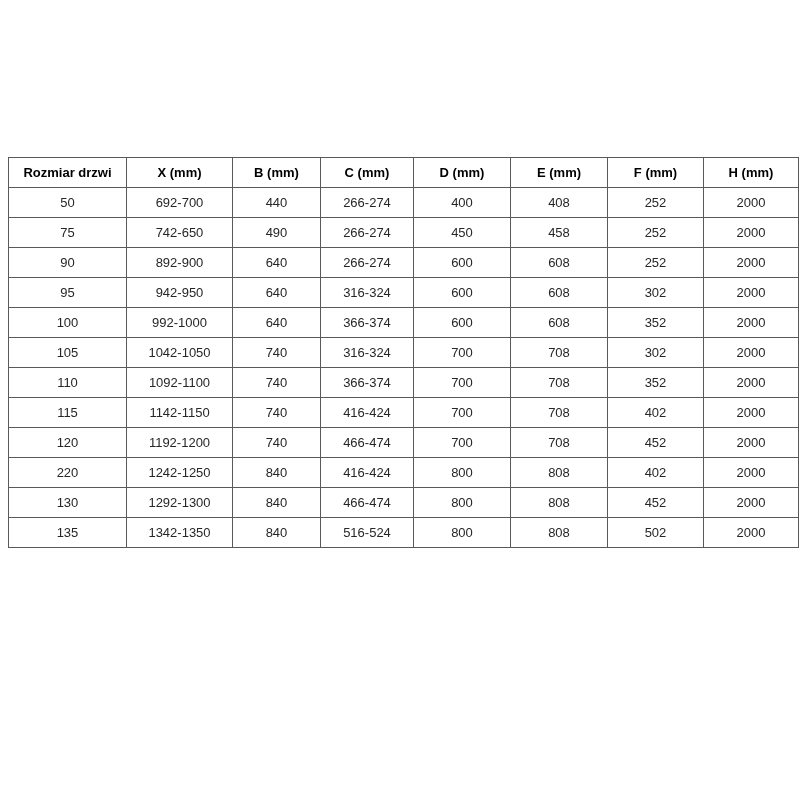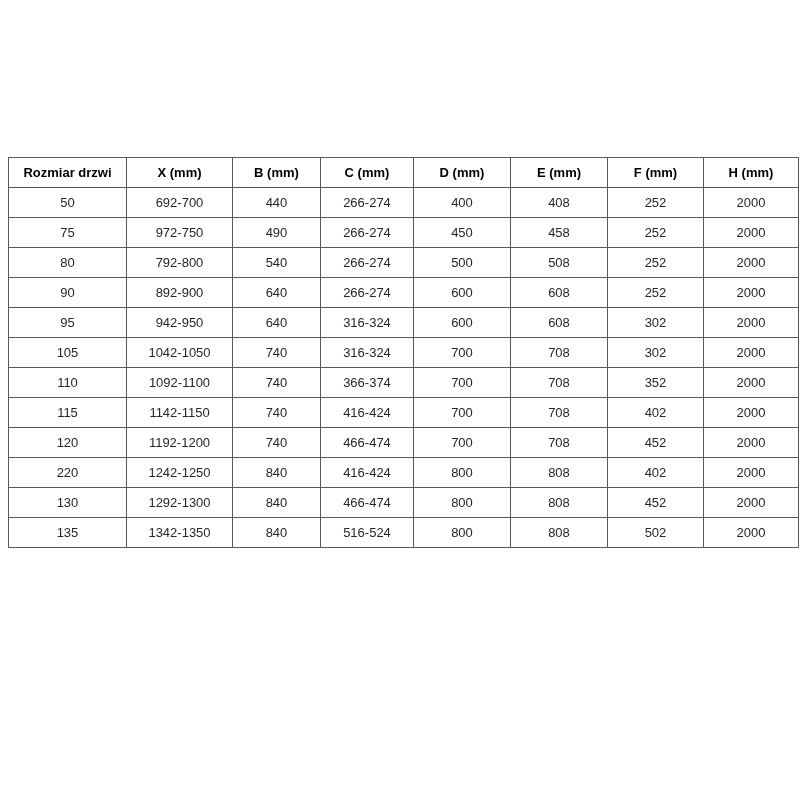--- a/index.html
+++ b/index.html
@@ -82,35 +82,25 @@
             <td>692-700</td>
             <td>440</td>
             <td>266-274</td>
             <td>400</td>
             <td>408</td>
             <td>252</td>
             <td>2000</td>
           </tr>
           <tr>
             <td>75</td>
-            <td>972-750</td>
+            <td>742-650</td>
             <td>490</td>
             <td>266-274</td>
             <td>450</td>
             <td>458</td>
-            <td>252</td>
-            <td>2000</td>
-          </tr>
-          <tr>
-            <td>80</td>
-            <td>792-800</td>
-            <td>540</td>
-            <td>266-274</td>
-            <td>500</td>
-            <td>508</td>
             <td>252</td>
             <td>2000</td>
           </tr>
           <tr>
             <td>90</td>
             <td>892-900</td>
             <td>640</td>
             <td>266-274</td>
             <td>600</td>
             <td>608</td>
@@ -121,20 +111,30 @@
             <td>95</td>
             <td>942-950</td>
             <td>640</td>
             <td>316-324</td>
             <td>600</td>
             <td>608</td>
             <td>302</td>
             <td>2000</td>
           </tr>
           <tr>
+            <td>100</td>
+            <td>992-1000</td>
+            <td>640</td>
+            <td>366-374</td>
+            <td>600</td>
+            <td>608</td>
+            <td>352</td>
+            <td>2000</td>
+          </tr>
+          <tr>
             <td>105</td>
             <td>1042-1050</td>
             <td>740</td>
             <td>316-324</td>
             <td>700</td>
             <td>708</td>
             <td>302</td>
             <td>2000</td>
           </tr>
           <tr>

